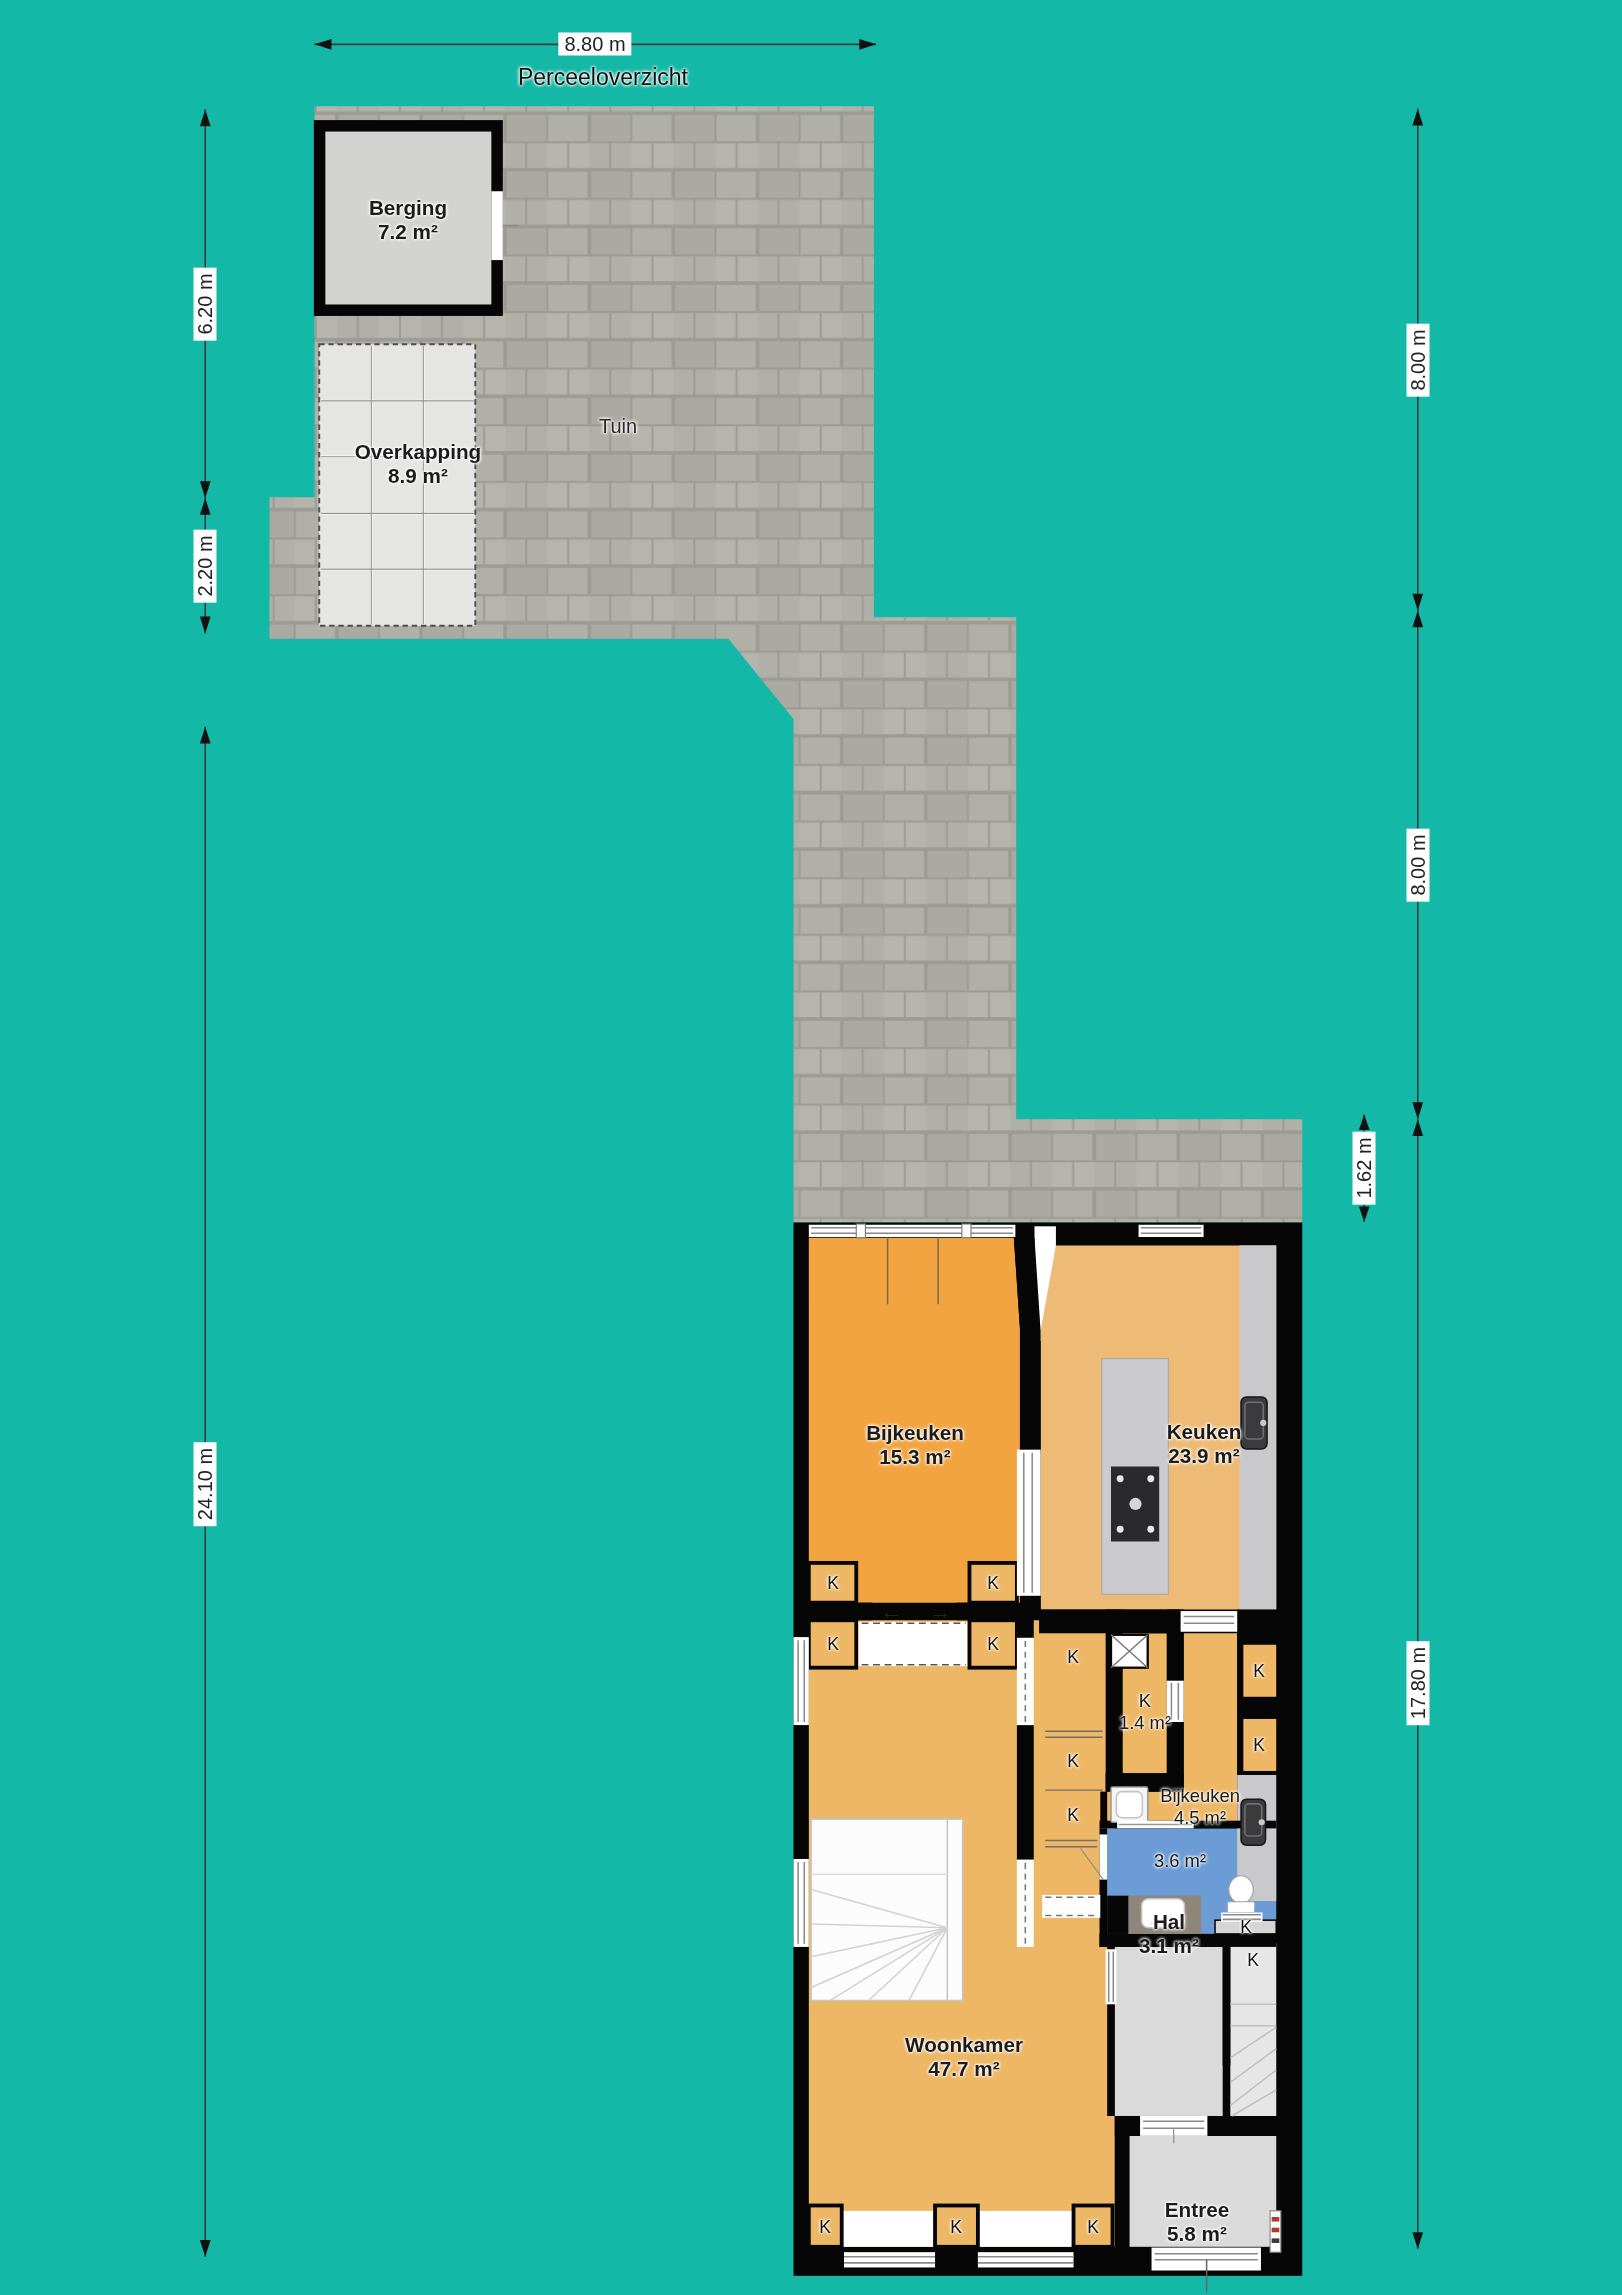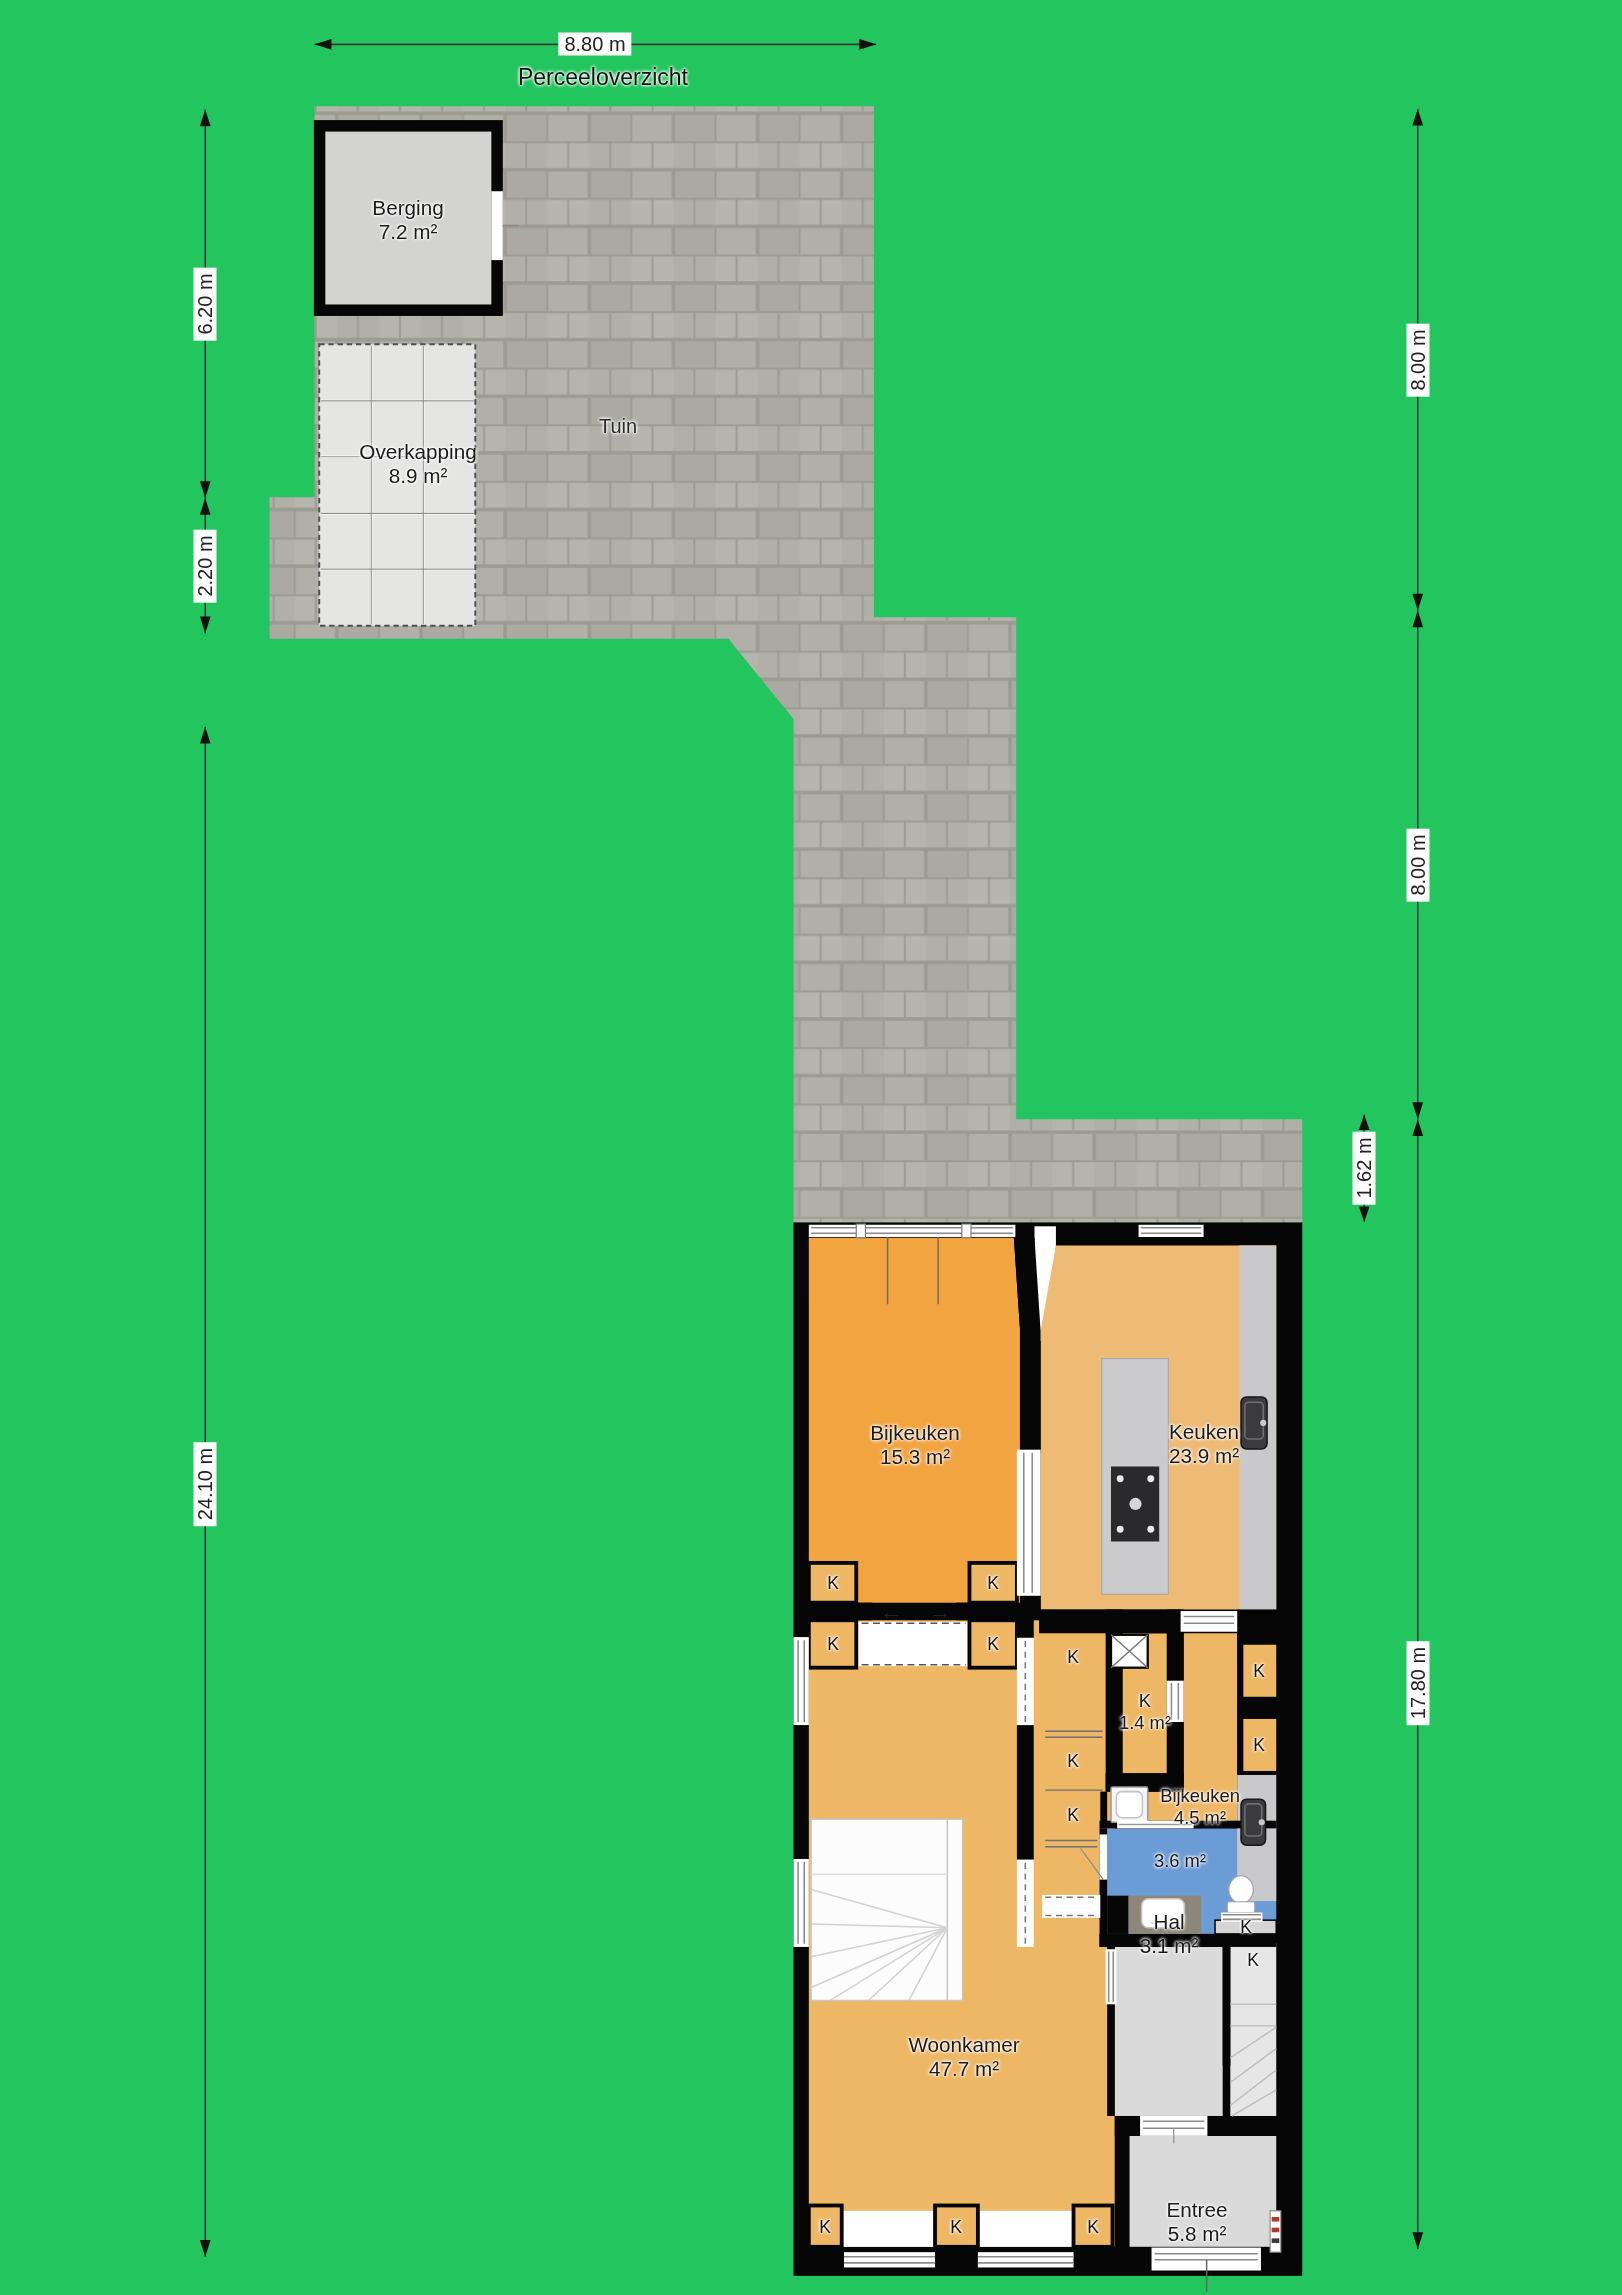--- a/index.html
+++ b/index.html
@@ -1,33 +1,33 @@
 <!DOCTYPE html>
 <html style="font-size:12.2px"><head>
 <meta charset="utf-8">
 <style>
   html,body{margin:0;padding:0;background:#ffffff;}
   .canvas{
     position:relative;
     width:1623px;height:2295px;
-    background:#22c55e;
+    background:#14b8a6;
     font-family:"Liberation Sans", sans-serif;
     overflow:hidden;
   }
   svg.plan{position:absolute;left:0;top:0;}
   .lbl{
     position:absolute;
     transform:translate(-50%,-50%);
     color:#1b1b1b;
     white-space:nowrap;
     text-align:center;
     text-shadow:0 0 3.1px #fff,0 0 3.1px #fff,0 0 3.8px #fff;
   }
   .lbl .line{display:block;}
-  .room{font-size:20.7px;line-height:24px;}
+  .room{font-size:20.7px;line-height:24px;font-weight:bold;}
   .small{font-size:18.4px;}
   .title{font-size:23px;color:#111;}
   .disclaimer{font-size:17.6px;color:#111;}
   .dim{font-size:20px;color:#222;background:#fff;padding:0 6.1px;text-shadow:none;}
   .dim.v{transform:translate(-50%,-50%) rotate(-90deg);}
   .k{font-size:17.6px;color:#141414;}
   .slide{font-size:23px;color:#222;text-shadow:none;}
   .tuin{font-size:20px;color:#2a2a2a;}
 </style>
 </head>

